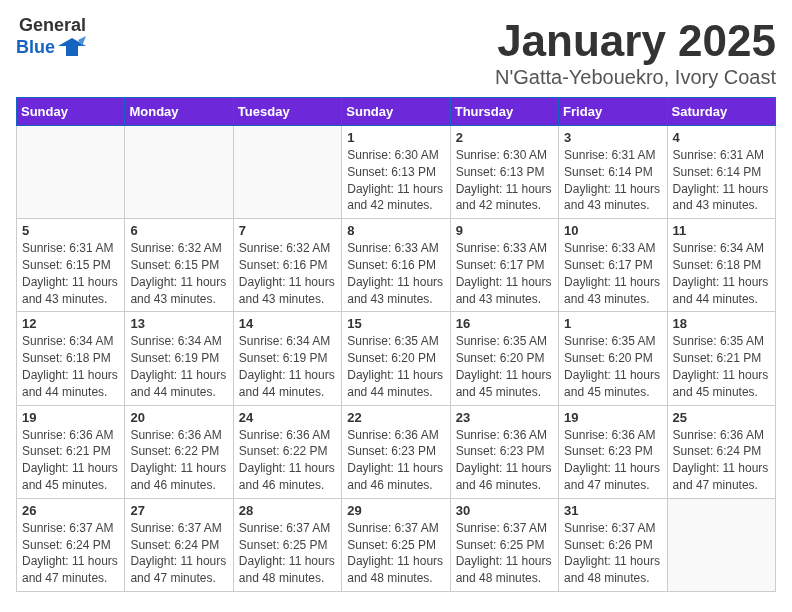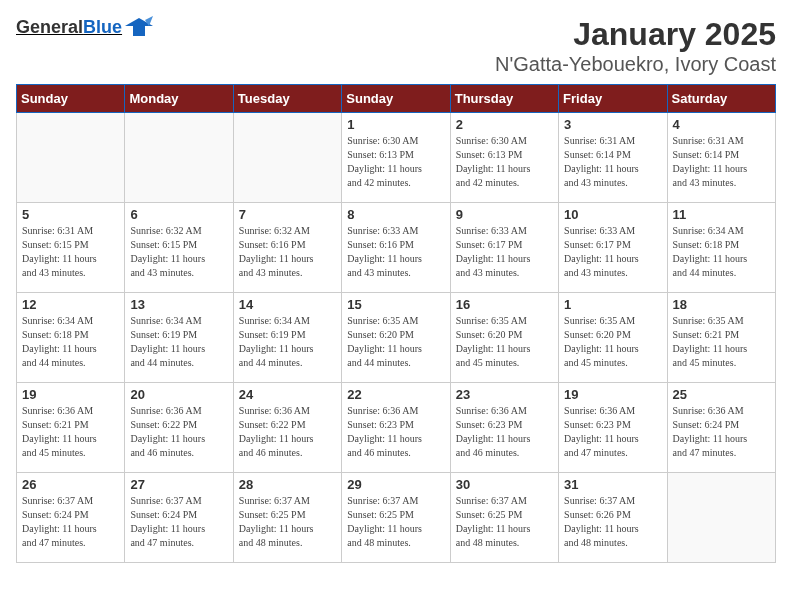--- a/index.html
+++ b/index.html
@@ -17,35 +17,35 @@
       margin-bottom: 8px;
     }
     .logo {
       display: flex;
       align-items: center;
     }
     .title-block {
       text-align: right;
     }
     .calendar-title {
-      font-size: 32px;
+      font-size: 44px;
       font-weight: bold;
       color: #333;
     }
     .calendar-subtitle {
       font-size: 20px;
       color: #555;
     }
     table {
       width: 100%;
       border-collapse: collapse;
       table-layout: fixed;
     }
     thead tr th {
-      background-color: #7f1d1d;
+      background-color: #6d28d9;
       color: #fff;
       font-size: 13px;
       font-weight: bold;
       padding: 6px 4px;
       text-align: left;
       border: 1px solid #1565c0;
     }
     tbody tr td {
       border: 1px solid #ccc;
       vertical-align: top;
@@ -58,32 +58,31 @@
     tbody tr td.empty {
       background: #f9f9f9;
     }
     .day-number {
       font-size: 13px;
       font-weight: bold;
       display: block;
       margin-bottom: 2px;
     }
     .day-info {
-      font-size: 10px;
+      font-size: 12px;
       color: #444;
       line-height: 1.4;
-      font-family: Liberation Serif, serif;
     }
   </style>
 </head>
 <body>
 
 <div class="header">
   <div class="logo">
-    <div style="display:flex;flex-direction:row;align-items:flex-end;text-decoration:underline;">
+    <div style="display:flex;flex-direction:column;align-items:flex-end;">
       <span style="font-size:18px;font-weight:bold;color:#333;line-height:1.1;">General</span>
       <div style="display:flex;align-items:flex-end;">
         <span style="font-size:18px;font-weight:bold;color:#1565c0;line-height:1.1;">Blue</span>
         <svg width="28" height="22" viewBox="0 0 28 22" style="margin-left:3px;">
           <polygon points="14,2 28,10 20,10 20,20 8,20 8,10 0,10" fill="#1565c0"></polygon>
           <polygon points="20,4 28,0 24,10" fill="#4a90d9"></polygon>
         </svg>
       </div>
     </div>
   </div>

